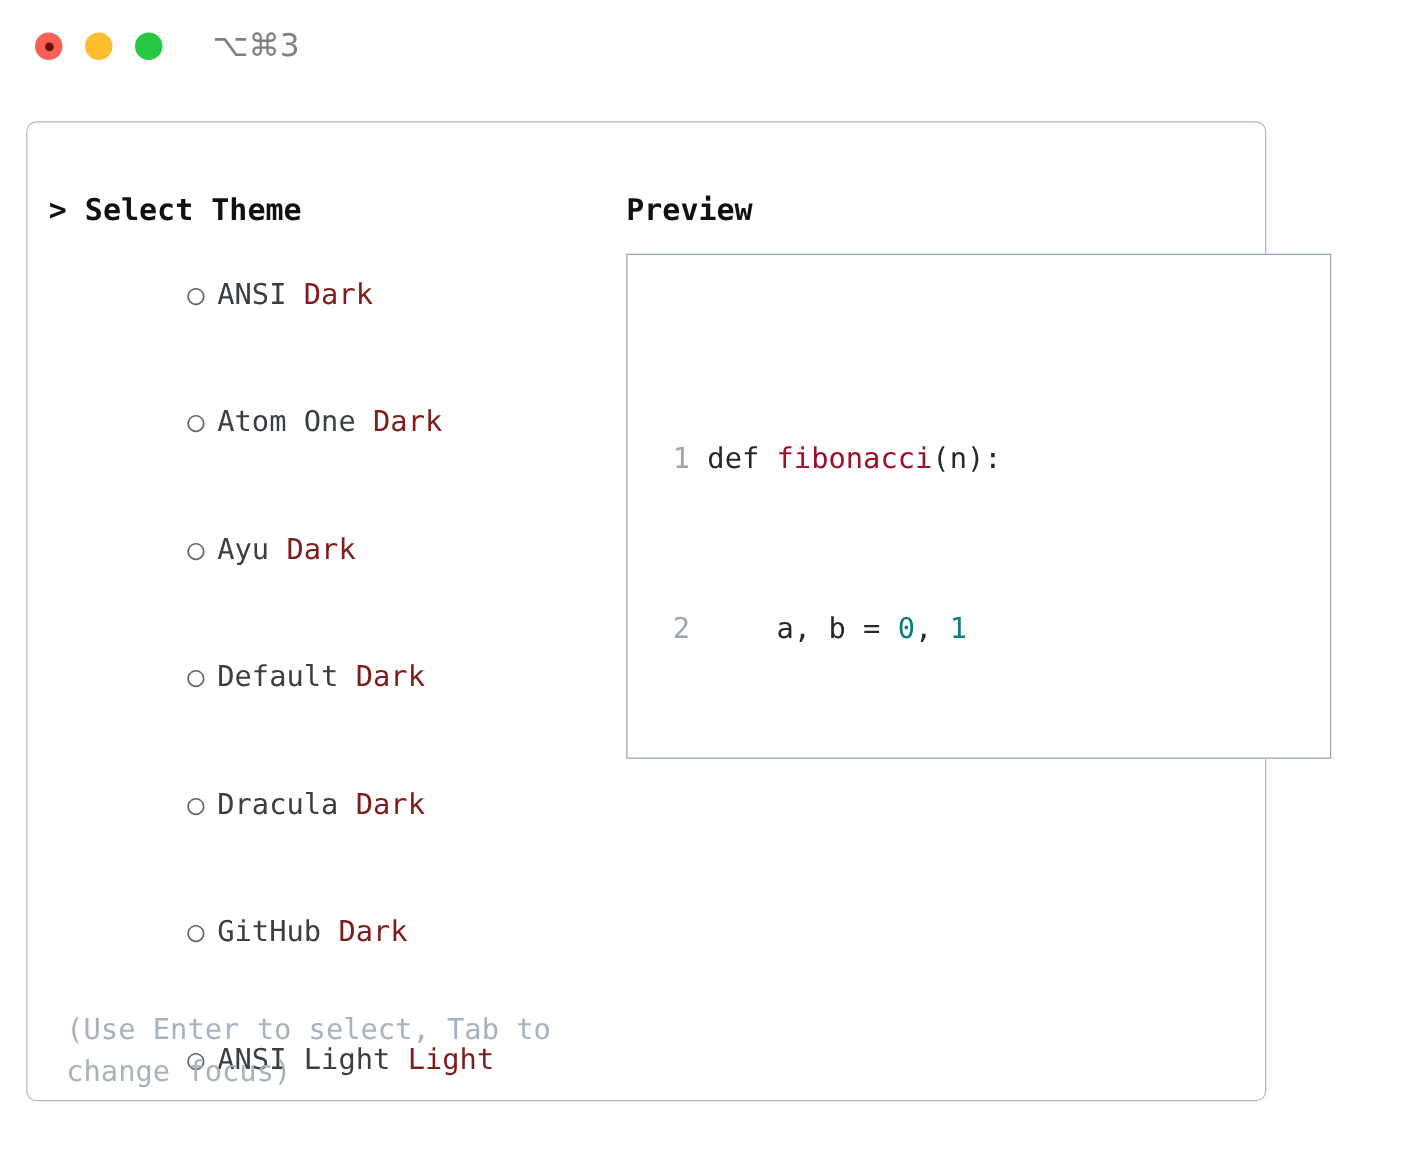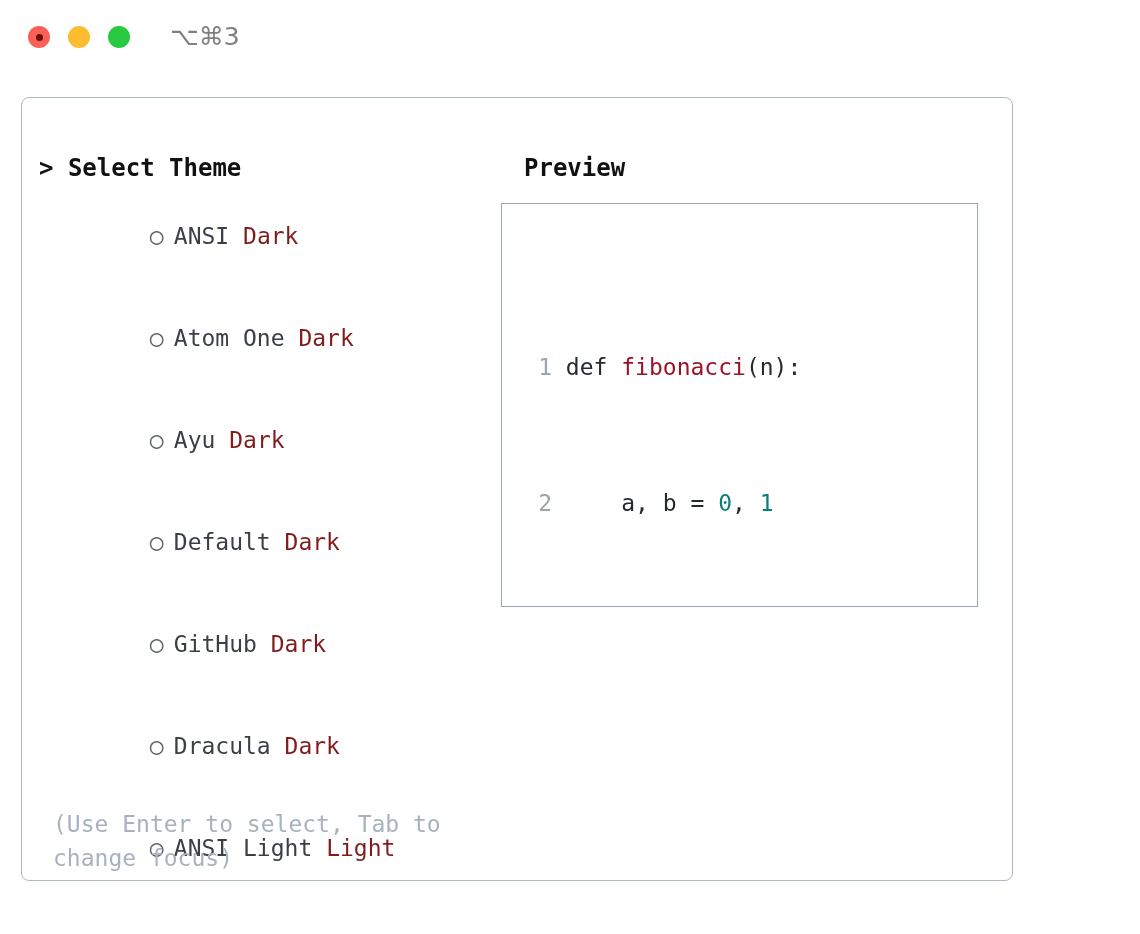--- a/index.html
+++ b/index.html
@@ -104,32 +104,31 @@
     width: 410px;
     font-size: 23px;
     line-height: 34px;
     color: #a8b2bf;
   }
   
   .right-col {
     position: absolute;
     left: 479px; top: 53px;
     width: 490px;
-    margin-left: 23px;
   }
   .preview-title {
     font-size: 24px;
     font-weight: bold;
     color: #111111;
     line-height: 34px;
   }
   .preview-box {
     position: absolute;
     left: 479px; top: 105px;
-    width: 477px;
+    width: 564px;
     height: 404px;
     border: 1.6px solid #9aa6b4;
     box-sizing: border-box;
     background: #ffffff;
   }
   .code {
     position: absolute;
     left: 24px; top: 44px;
     font-size: 23px;
     line-height: 34px;
@@ -172,24 +171,24 @@
       <div class="opt-row">
         <span class="bullet">○</span><span class="opt-label">Atom One</span> <span class="opt-tag">Dark</span>
       </div>
       <div class="opt-row">
         <span class="bullet">○</span><span class="opt-label">Ayu</span> <span class="opt-tag">Dark</span>
       </div>
       <div class="opt-row">
         <span class="bullet">○</span><span class="opt-label">Default</span> <span class="opt-tag">Dark</span>
       </div>
       <div class="opt-row">
+        <span class="bullet">○</span><span class="opt-label">Dracula</span> <span class="opt-tag">Dark</span>
+      </div>
+      <div class="opt-row">
         <span class="bullet">○</span><span class="opt-label">GitHub</span> <span class="opt-tag">Dark</span>
-      </div>
-      <div class="opt-row">
-        <span class="bullet">○</span><span class="opt-label">Dracula</span> <span class="opt-tag">Dark</span>
       </div>
       <div class="opt-row">
         <span class="bullet">○</span><span class="opt-label">ANSI Light</span> <span class="opt-tag">Light</span>
       </div>
       <div class="opt-row">
         <span class="bullet">○</span> 
       </div>
 
     </div>
 

